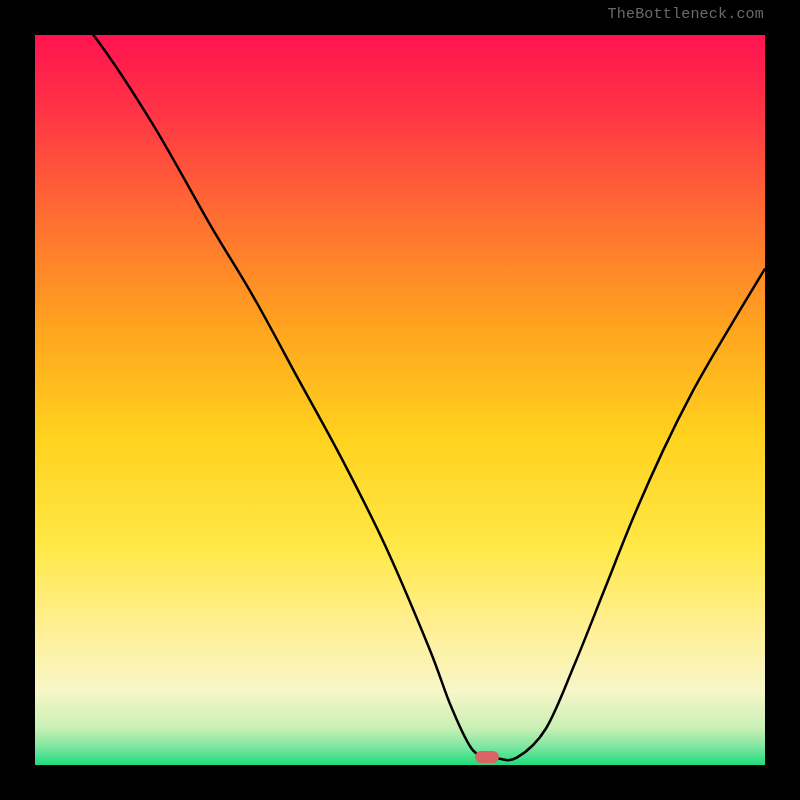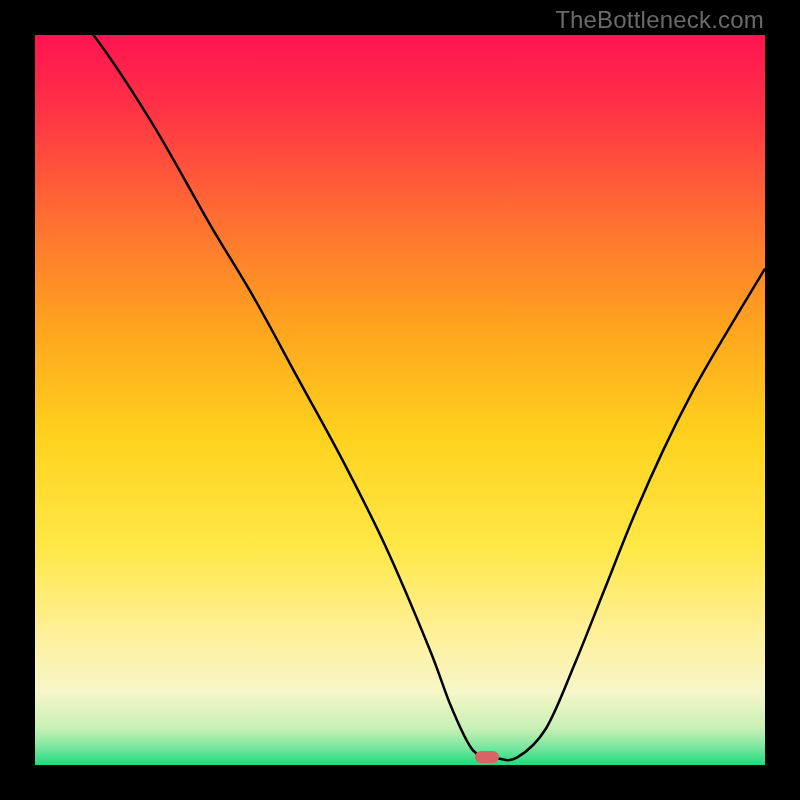--- a/index.html
+++ b/index.html
@@ -43,23 +43,24 @@
     width: 24px;
     height: 12px;
     border-radius: 6px;
     transform: translate(-50%, -50%);
   }
   .watermark {
     position: absolute;
     top: 6px;
     right: 36px;
     color: #6a6a6a;
-    font-size: 24px;
+    font-size: 15px;
     font-weight: 500;
     letter-spacing: 0.2px;
+    font-family: Liberation Mono, monospace;
   }
 </style>
 </head>
 <body>
 
 <div class="frame">
 
   <div class="watermark">TheBottleneck.com</div>
 
   <div class="plot-area">

